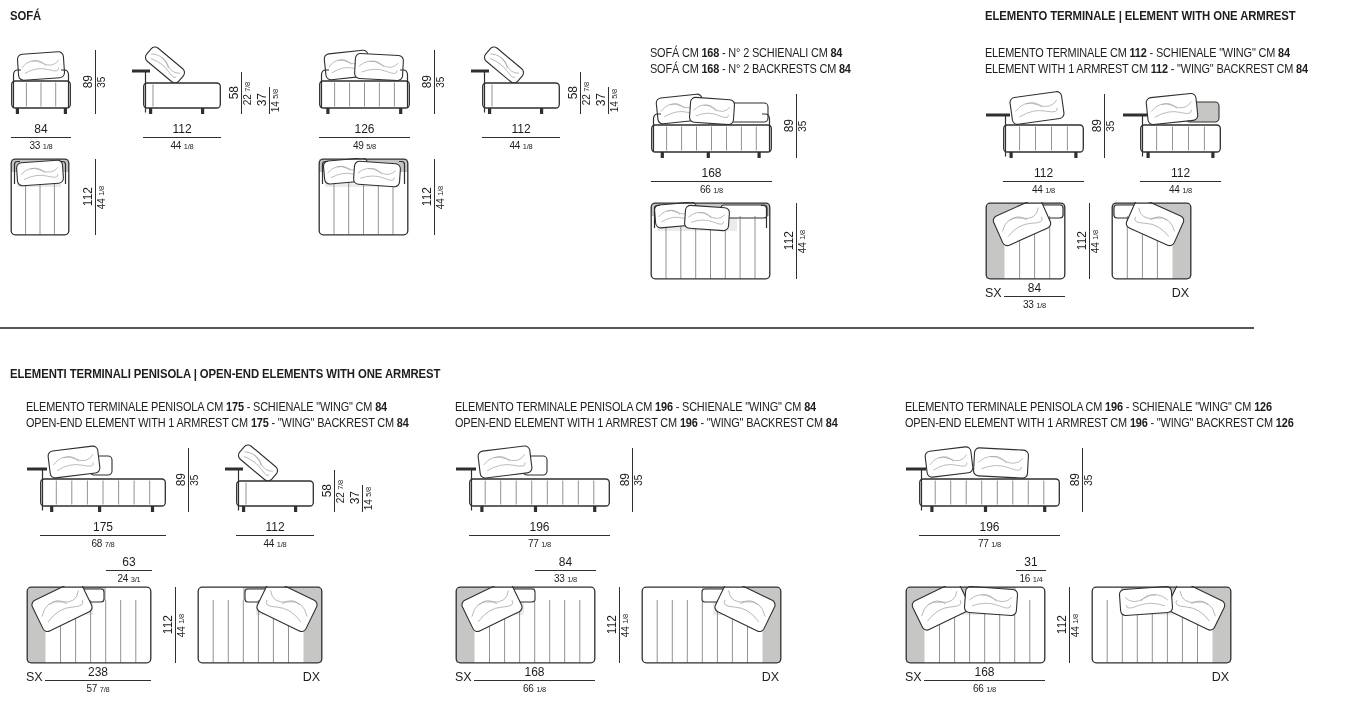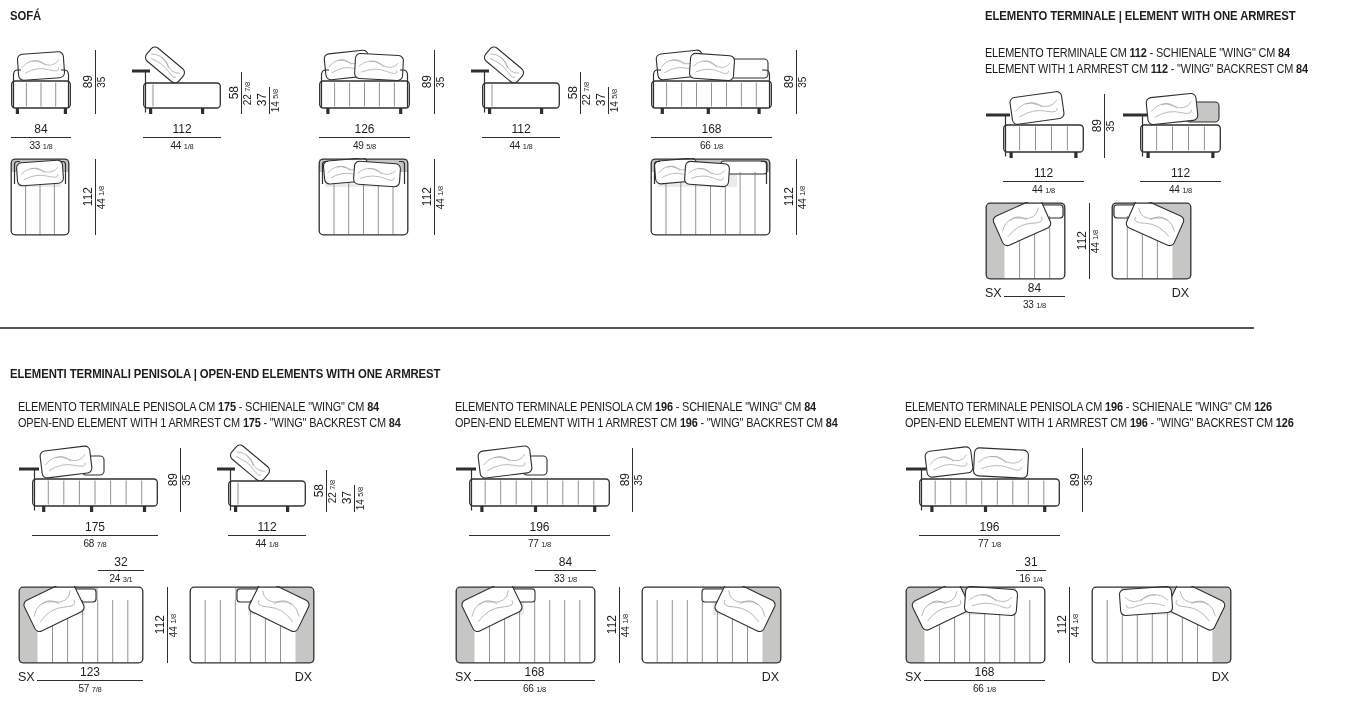--- a/index.html
+++ b/index.html
@@ -266,20 +266,24 @@
           <div class="vwrap" style="height:78px">
             <div class="vdim" style="margin-bottom:1px">
               <span class="dcm">112</span>
               <span class="vline" style="height:76px"></span>
               <span class="din">44&nbsp;<i class="fr">1/8</i></span>
             </div>
           </div>
         </div>
       </div>
       <div class="block" style="left: 650px; top: 45px;">
+        <div class="sub">
+          <div class="ln">SOFÁ CM <b>168</b> - N° 2 SCHIENALI CM <b>84</b></div>
+          <div class="ln">SOFÁ CM <b>168</b> - N° 2 BACKRESTS CM <b>84</b></div>
+        </div>
         <div class="figrow">
           <div class="figcol">
             <svg width="123" height="74" viewBox="0 0 123 74">
               <rect x="80" y="14" width="38" height="19" rx="4" class="cu"></rect>
               <g transform="rotate(-6 30 20)">
                 <rect x="7" y="7" width="46" height="26" rx="5" class="cu"></rect>
                 <path class="ck" d="M10.7 20.5 Q19.9 10.1 30.9 16.9 T48.4 14.8"></path>
                 <path class="ck" d="M13.4 26.2 Q26.3 20.0 37.4 24.2 T47.5 22.6"></path>
                 <path class="ck" d="M20.8 14.8 Q29.1 12.2 34.6 20.0"></path>
               </g>
@@ -477,21 +481,21 @@
                 </g>
                 <rect x="1.2" y="1.2" width="78.6" height="75.6" rx="4" class="bd"></rect>
               </g>
             </svg>
             <div class="under" style="width:81px">
               <span class="sxdx" style="right:3px">DX</span>
             </div>
           </div>
         </div>
       </div>
-      <div class="block" style="left: 18px; top: 399px;">
+      <div class="block" style="left: 26px; top: 399px;">
         <div class="sub">
           <div class="ln">ELEMENTO TERMINALE PENISOLA CM <b>175</b> - SCHIENALE "WING" CM <b>84</b></div>
           <div class="ln">OPEN-END ELEMENT WITH 1 ARMREST CM <b>175</b> - "WING" BACKREST CM <b>84</b></div>
         </div>
         <div class="figrow">
           <div class="figcol">
             <svg width="141" height="74" viewBox="0 0 141 74">
               <rect x="64" y="13" width="22" height="19" rx="4" class="cu"></rect>
               <g transform="rotate(-7 48 19)">
                 <rect x="23" y="5.5" width="50" height="27" rx="5" class="cu"></rect>
@@ -562,21 +566,21 @@
             <div class="vdim" style="margin-bottom:5px">
               <span class="dcm">37</span>
               <span class="vline" style="height:27px"></span>
               <span class="din">14&nbsp;<i class="fr">5/8</i></span>
             </div>
           </div>
         </div>
         <div class="figrow row2">
           <div class="figcol pt">
             <div class="hdim abs" style="left:80px;top:0px;width:46px">
-              <span class="dcm">32</span>
+              <span class="dcm">63</span>
               <span class="dline"></span>
               <span class="din">24&nbsp;<i class="fr">3/1</i></span>
             </div>
             <svg width="126" height="78" viewBox="0 0 126 78">
               <path class="gr" d="M1.2 76.8 V7 q0 -5.8 5.8 -5.8 H19.5 V76.8 Z"></path>
               <rect x="19" y="1.2" width="61" height="12.8" class="gr"></rect>
               <rect x="21" y="14" width="46" height="15" class="lt"></rect>
               <rect x="47" y="3" width="31" height="13" rx="3" class="cu"></rect>
               <line x1="34.5" y1="14" x2="34.5" y2="76.6" class="ch"></line>
               <line x1="49.6" y1="14" x2="49.6" y2="76.6" class="ch"></line>
@@ -588,21 +592,21 @@
                 <rect x="9" y="3" width="54" height="34" rx="5" class="cu"></rect>
                 <path class="ck" d="M13.3 20.7 Q24.1 7.1 37.1 15.9 T57.6 13.2"></path>
                 <path class="ck" d="M16.6 28.2 Q31.7 20.0 44.6 25.4 T56.5 23.4"></path>
                 <path class="ck" d="M25.2 13.2 Q34.9 9.8 41.4 20.0"></path>
               </g>
               <rect x="1.2" y="1.2" width="123.6" height="75.6" rx="4" class="bd"></rect>
             </svg>
             <div class="under" style="width:126px">
               <span class="sxdx" style="left:0">SX</span>
               <div class="hdim abs" style="left:19px;top:2px;width:106px">
-                <span class="dcm">123</span>
+                <span class="dcm">238</span>
                 <span class="dline"></span>
                 <span class="din">57&nbsp;<i class="fr">7/8</i></span>
               </div>
             </div>
           </div>
           <span class="sp" style="width:10px"></span>
           <div class="vwrap" style="height:108px">
             <div class="vdim" style="margin-bottom:1px">
               <span class="dcm">112</span>
               <span class="vline" style="height:76px"></span>

